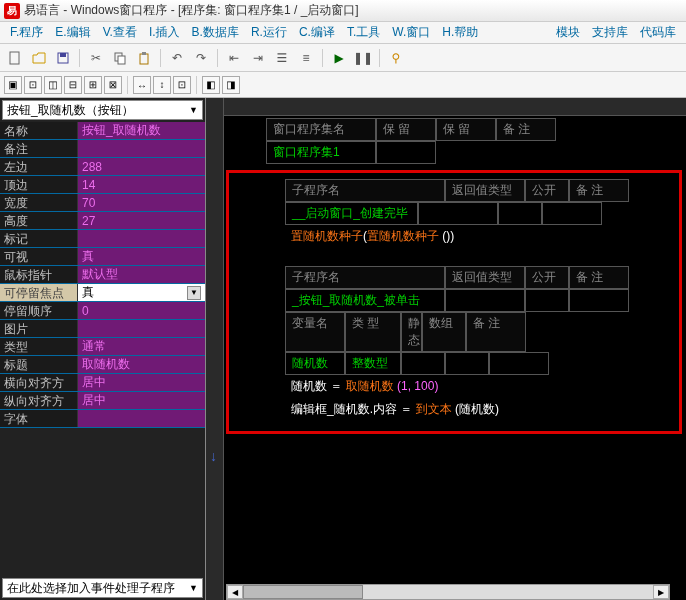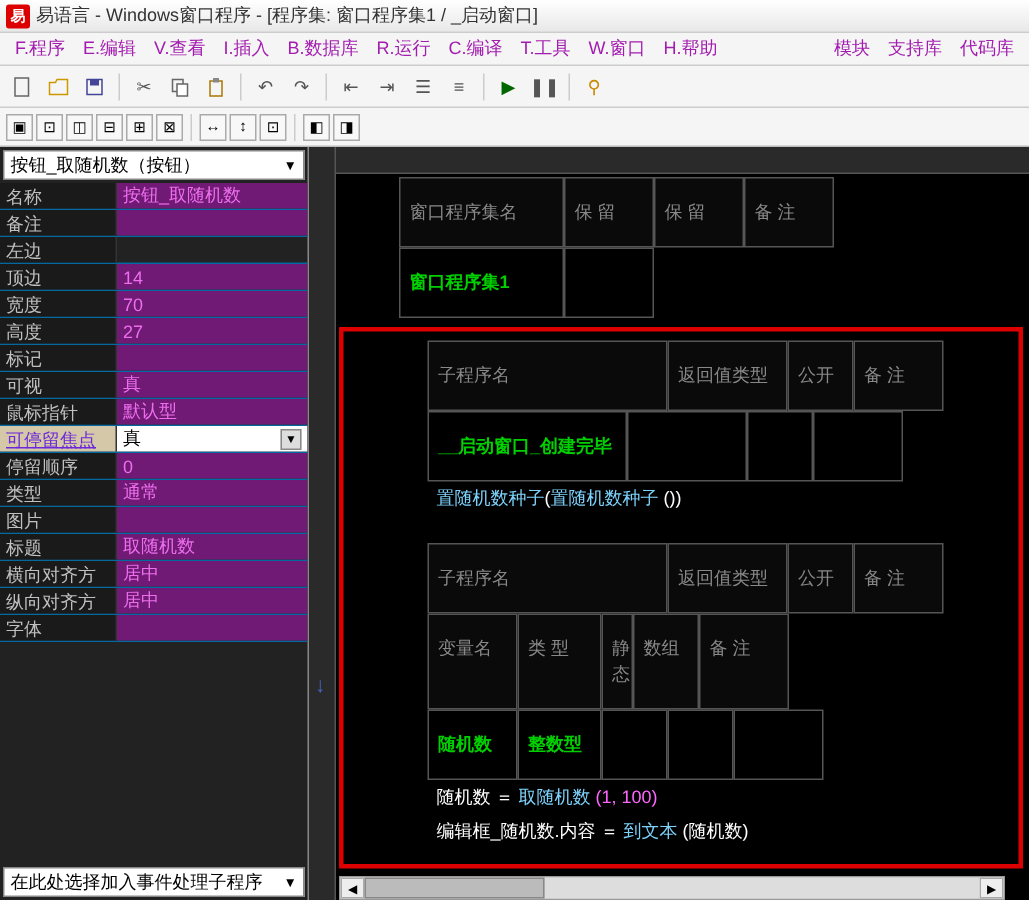--- a/index.html
+++ b/index.html
@@ -1,51 +1,51 @@
 <!DOCTYPE html>
 <html><head>
 <meta charset="utf-8">
 <style>
 * { margin: 0; padding: 0; box-sizing: border-box; font-family: "Microsoft YaHei", SimSun, sans-serif; }
 body { width: 686px; height: 600px; background: #f0f0f0; overflow: hidden; font-size: 12px; }
 .titlebar { height: 22px; background: linear-gradient(#fff,#e8e8e8); border-bottom: 1px solid #ccc; display: flex; align-items: center; padding: 0 4px; gap: 4px; }
 .app-icon { width: 16px; height: 16px; background: #d00; border-radius: 2px; display: flex; align-items: center; justify-content: center; color: #fff; font-size: 10px; font-weight: bold; }
 .titlebar-text { color: #333; font-size: 12px; }
 .menubar { height: 22px; background: #f5f5f5; border-bottom: 1px solid #ccc; display: flex; align-items: center; padding: 0 4px; }
-.menubar .menu-item { padding: 2px 6px; color: #a21caf; cursor: pointer; }
+.menubar .menu-item { padding: 2px 6px; color: #0369a1; cursor: pointer; }
 .menubar .spacer { flex: 1; }
 .toolbar { height: 28px; background: #f5f5f5; border-bottom: 1px solid #ccc; display: flex; align-items: center; padding: 0 4px; gap: 2px; }
 .tool-btn { width: 22px; height: 22px; border: 1px solid transparent; display: flex; align-items: center; justify-content: center; cursor: pointer; color: #555; }
 .tool-sep { width: 1px; height: 18px; background: #ccc; margin: 0 3px; }
 .toolbar2 { height: 26px; background: #f5f5f5; border-bottom: 1px solid #bbb; display: flex; align-items: center; padding: 0 4px; gap: 2px; }
 .tb2-btn { width: 18px; height: 18px; border: 1px solid #aaa; font-size: 10px; display: flex; align-items: center; justify-content: center; cursor: pointer; background: #f8f8f8; }
 .main { display: flex; height: 502px; }
 .left-panel { width: 206px; background: #222; border-right: 1px solid #888; display: flex; flex-direction: column; }
 .dropdown { height: 20px; background: #fff; border: 1px solid #888; margin: 2px; display: flex; align-items: center; padding: 0 4px; font-size: 12px; }
 .dropdown .dd-text { flex: 1; }
 .dropdown .dd-arrow { font-size: 9px; }
 .prop-grid { flex: 1; overflow: hidden; }
 .prop-row { display: flex; height: 18px; border-bottom: 1px solid #0369a1; }
 .prop-label { width: 78px; padding: 1px 4px; color: #c0c0c0; background: #1a1a1a; border-right: 1px solid #333; font-size: 12px; }
 .prop-value { flex: 1; padding: 1px 4px; color: #ec6eec; background: #701a75; font-size: 12px; display: flex; align-items: center; }
 .prop-value.pink { color: #ec6eec; }
-.prop-row.sel .prop-label { background: #d4c8a8; color: #6d28d9; text-decoration: underline; }
+.prop-row.sel .prop-label { background: #d4c8a8; color: #404040; }
 .prop-row.sel .prop-value { background: #fff; color: #000; }
 .prop-value .dd-arrow { margin-left: auto; background: #ddd; border: 1px solid #888; width: 14px; height: 14px; display: flex; align-items: center; justify-content: center; font-size: 8px; color: #000; }
 .bottom-dd { height: 20px; background: #fff; border: 1px solid #888; margin: 2px; display: flex; align-items: center; padding: 0 4px; font-size: 12px; }
 .right-panel { flex: 1; background: #000; position: relative; overflow: hidden; }
 .vruler { position: absolute; left: 0; top: 0; width: 18px; height: 100%; background: #2a2a2a; border-right: 1px solid #555; }
 .hruler { position: absolute; left: 18px; top: 0; right: 0; height: 18px; background: #2a2a2a; border-bottom: 1px solid #555; }
 .code-area { position: absolute; left: 20px; top: 20px; right: 4px; color: #fff; font-size: 12px; }
 .table-row { display: flex; }
-.cell { border: 1px solid #555; padding: 14px 6px; font-size: 12px; }
+.cell { border: 1px solid #555; padding: 2px 6px; font-size: 12px; }
 .cell.h { color: #888; background: #0a0a0a; }
-.green { color: #00d000; font-weight: bold; }
+.green { color: #00d000; }
 .pink { color: #ff66ff; }
-.cyan { color: #7dd3fc; }
+.cyan { color: #f97316; }
 .white { color: #fff; }
 .red-box { border: 3px solid #dd0000; padding: 6px 4px 10px 4px; margin-top: 6px; }
 .code-line { padding: 3px 6px; font-size: 12px; }
 .scrollbar-h { position: absolute; bottom: 0; left: 20px; right: 16px; height: 16px; background: #ddd; border: 1px solid #999; display: flex; }
 .sb-btn { width: 16px; height: 14px; background: #eee; border: 1px solid #aaa; display: flex; align-items: center; justify-content: center; font-size: 8px; cursor: pointer; }
 .sb-track { flex: 1; background: #ddd; position: relative; }
 .sb-thumb { position: absolute; left: 0; width: 120px; height: 100%; background: #bbb; border: 1px solid #888; }
 .arrow-left-indicator { position: absolute; left: 4px; top: 350px; color: #4466cc; font-size: 14px; }
 svg { display: block; }
 </style>
@@ -150,20 +150,23 @@
           </div>
         </div>
         <div class="prop-row">
           <div class="prop-label">备注</div>
           <div class="prop-value pink">
             <span></span>
           </div>
         </div>
         <div class="prop-row">
           <div class="prop-label">左边</div>
+          <div class="prop-value pink">
+            <span>288</span>
+          </div>
         </div>
         <div class="prop-row">
           <div class="prop-label">顶边</div>
           <div class="prop-value pink">
             <span>14</span>
           </div>
         </div>
         <div class="prop-row">
           <div class="prop-label">宽度</div>
           <div class="prop-value pink">
@@ -201,29 +204,29 @@
             <span class="dd-arrow">▼</span>
           </div>
         </div>
         <div class="prop-row">
           <div class="prop-label">   停留顺序</div>
           <div class="prop-value pink">
             <span>0</span>
           </div>
         </div>
         <div class="prop-row">
+          <div class="prop-label">图片</div>
+          <div class="prop-value pink">
+            <span></span>
+          </div>
+        </div>
+        <div class="prop-row">
           <div class="prop-label">类型</div>
           <div class="prop-value pink">
             <span>通常</span>
-          </div>
-        </div>
-        <div class="prop-row">
-          <div class="prop-label">图片</div>
-          <div class="prop-value pink">
-            <span></span>
           </div>
         </div>
         <div class="prop-row">
           <div class="prop-label">标题</div>
           <div class="prop-value pink">
             <span>取随机数</span>
           </div>
         </div>
         <div class="prop-row">
           <div class="prop-label">横向对齐方式</div>
@@ -289,20 +292,26 @@
 
           <div style="height:18px"></div>
 
           <div class="table-row">
             <div class="cell h" style="width:160px">子程序名</div>
             <div class="cell h" style="width:80px">返回值类型</div>
             <div class="cell h" style="width:44px">公开</div>
             <div class="cell h" style="width:60px">备  注</div>
           </div>
           <div class="table-row">
+            <div class="cell" style="width:160px"><span class="green">_按钮_取随机数_被单击</span></div>
+            <div class="cell" style="width:80px"></div>
+            <div class="cell" style="width:44px"></div>
+            <div class="cell" style="width:60px"></div>
+          </div>
+          <div class="table-row">
             <div class="cell h" style="width:60px">变量名</div>
             <div class="cell h" style="width:56px">类  型</div>
             <div class="cell h" style="width:21px">静态</div>
             <div class="cell h" style="width:44px">数组</div>
             <div class="cell h" style="width:60px">备  注</div>
           </div>
           <div class="table-row">
             <div class="cell" style="width:60px"><span class="green">随机数</span></div>
             <div class="cell" style="width:56px"><span class="green">整数型</span></div>
             <div class="cell" style="width:44px"></div>

